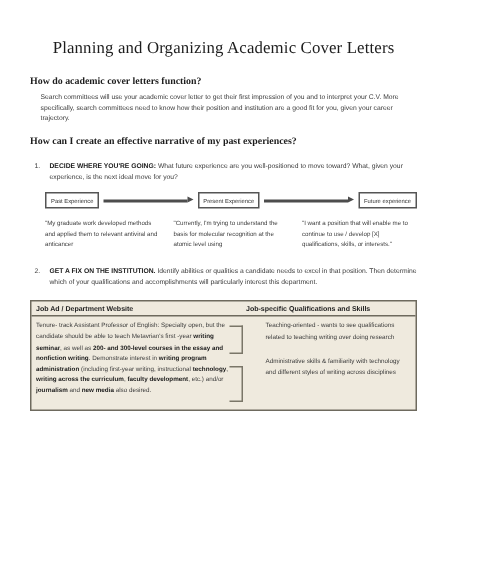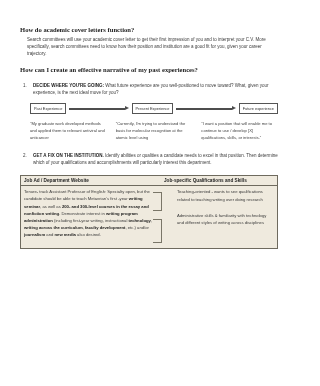--- a/index.html
+++ b/index.html
@@ -180,20 +180,21 @@
     box-sizing: border-box;
   }
   .bracket-1 { left: 132px; top: 6px; height: 19px; }
   .bracket-2 { left: 132px; top: 33px; height: 24px; }
 </style>
 </head>
 <body>
 
 <div class="page">
 
+  <h1 class="doc-title">Planning and Organizing Academic Cover Letters</h1>
 
   <div class="q-heading">How do academic cover letters function?</div>
   <p class="q-body">Search committees will use your academic cover letter to get their first impression of you and to interpret your C.V. More specifically, search committees need to know how their position and institution are a good fit for you, given your career trajectory.</p>
 
   <div class="spacer-a"></div>
 
   <div class="q-heading">How can I create an effective narrative of my past experiences?</div>
 
   <div class="spacer-b"></div>
 

